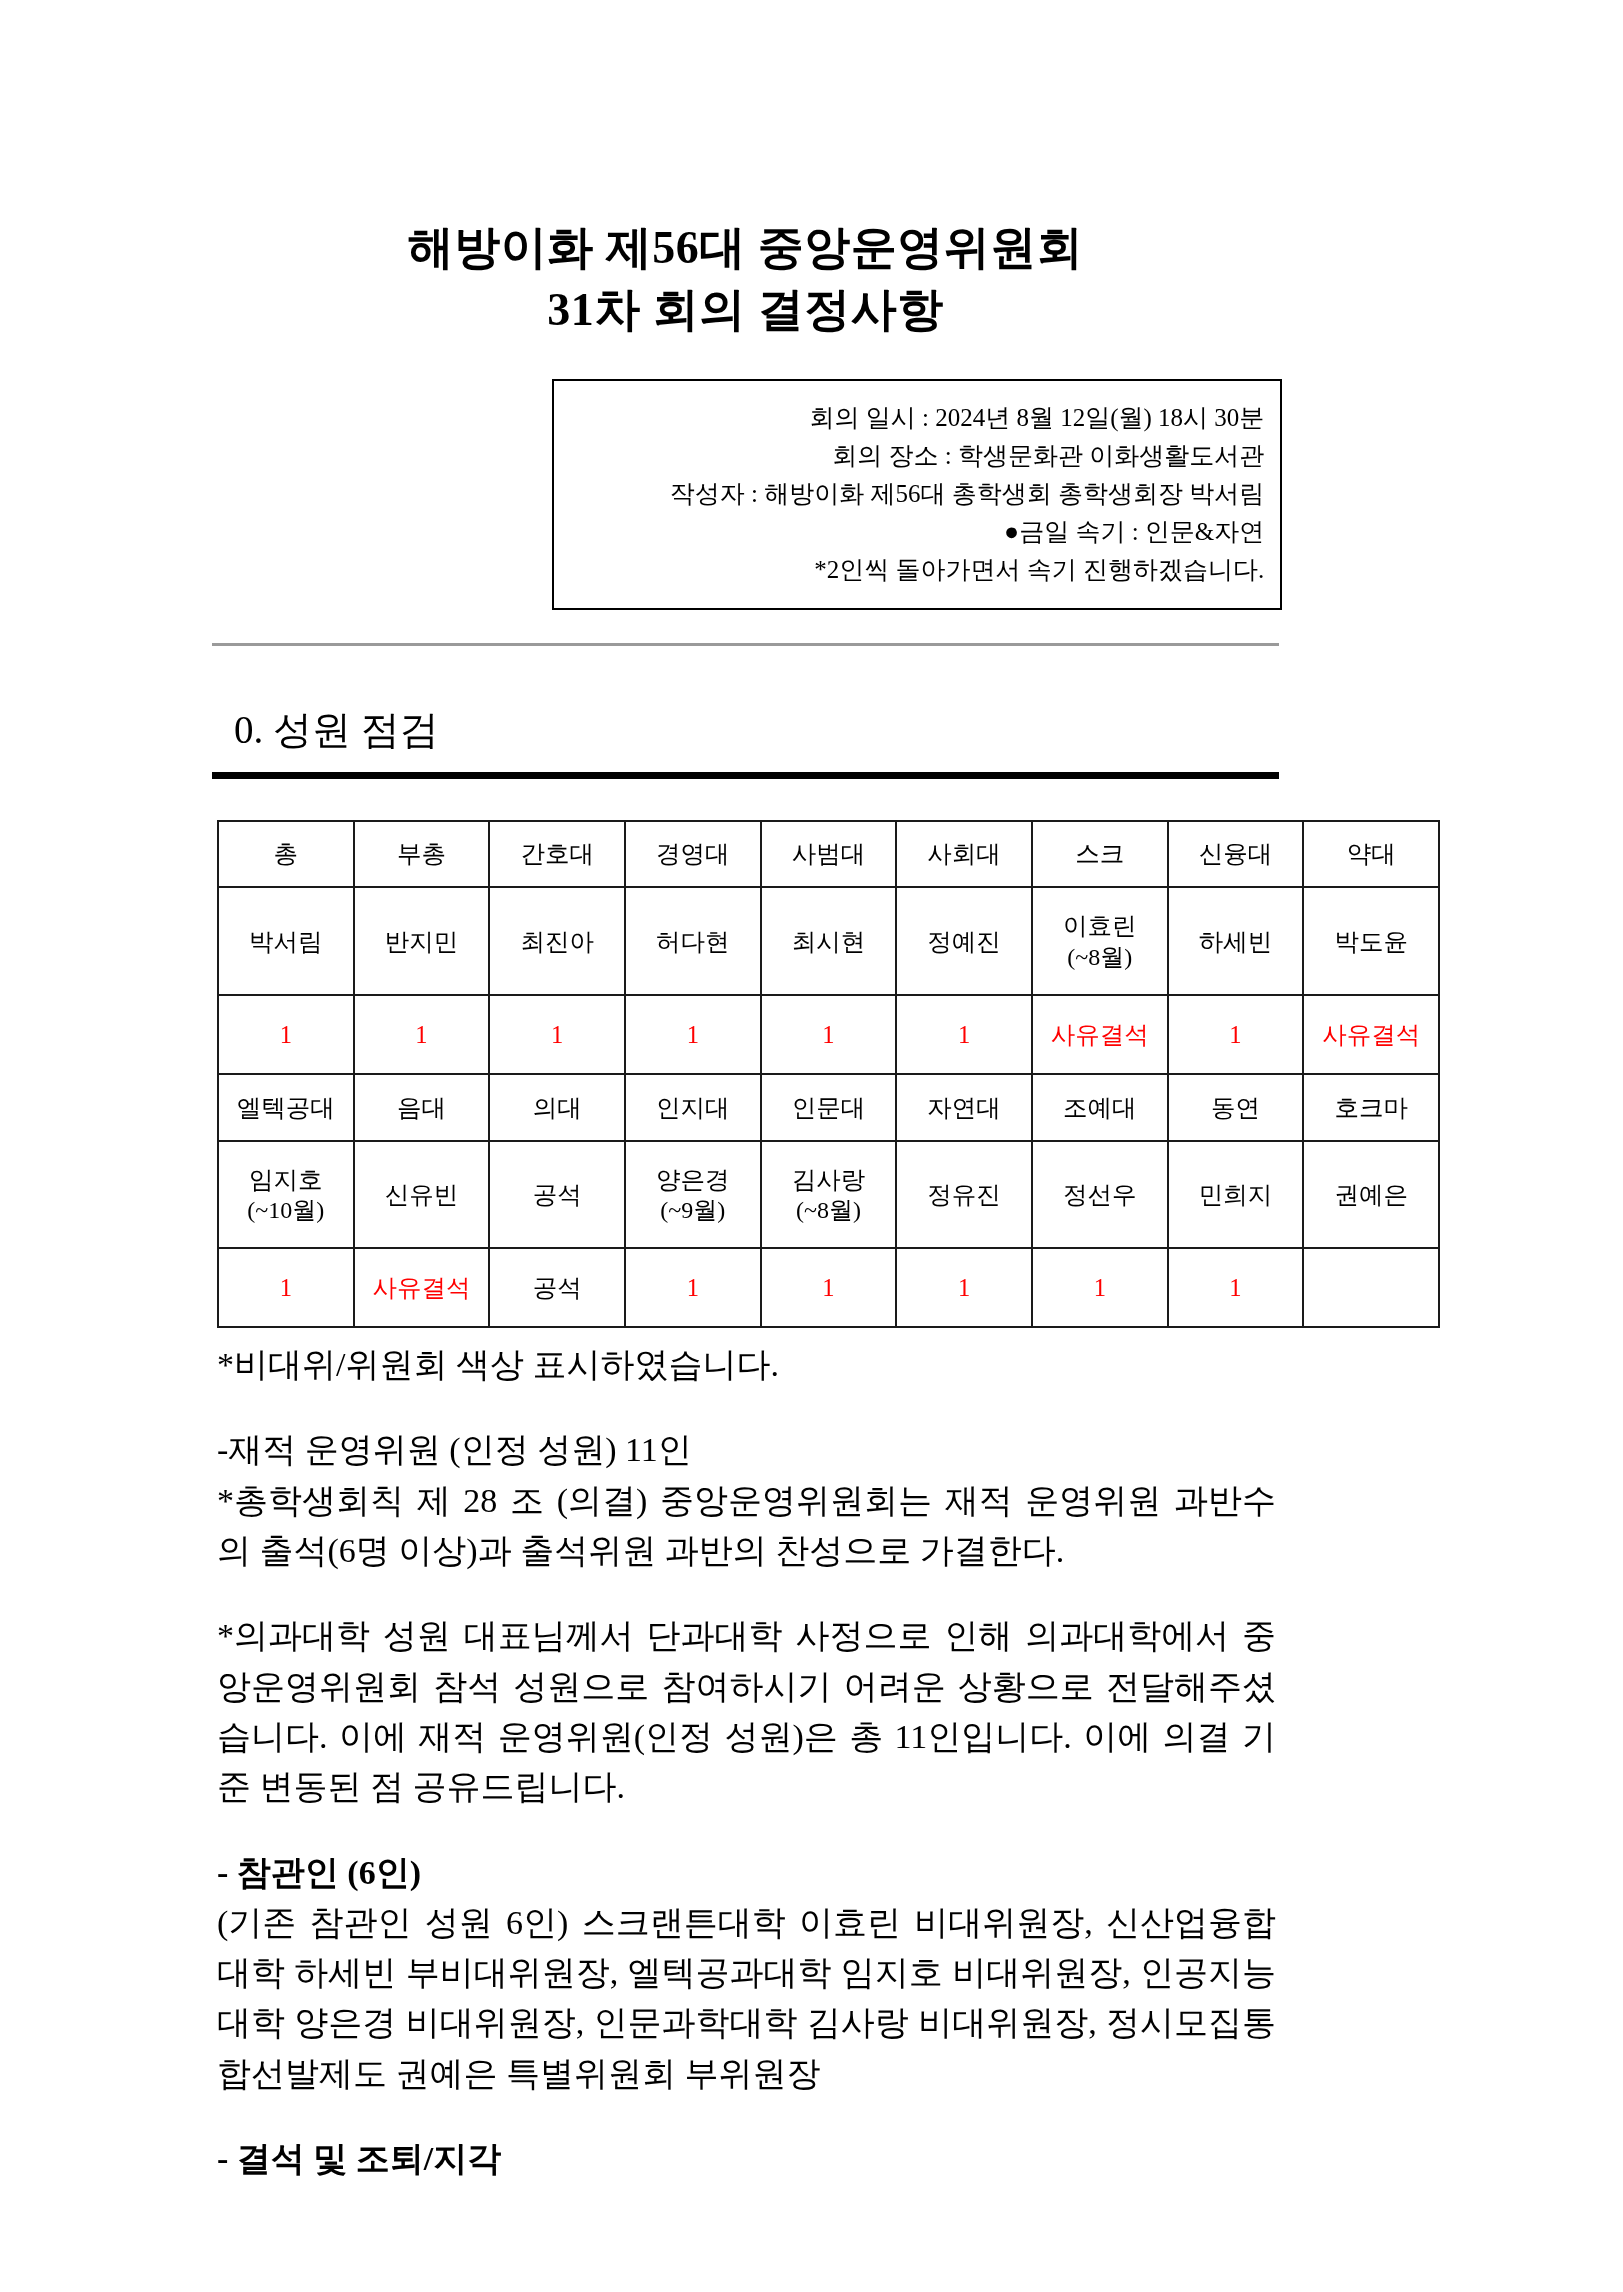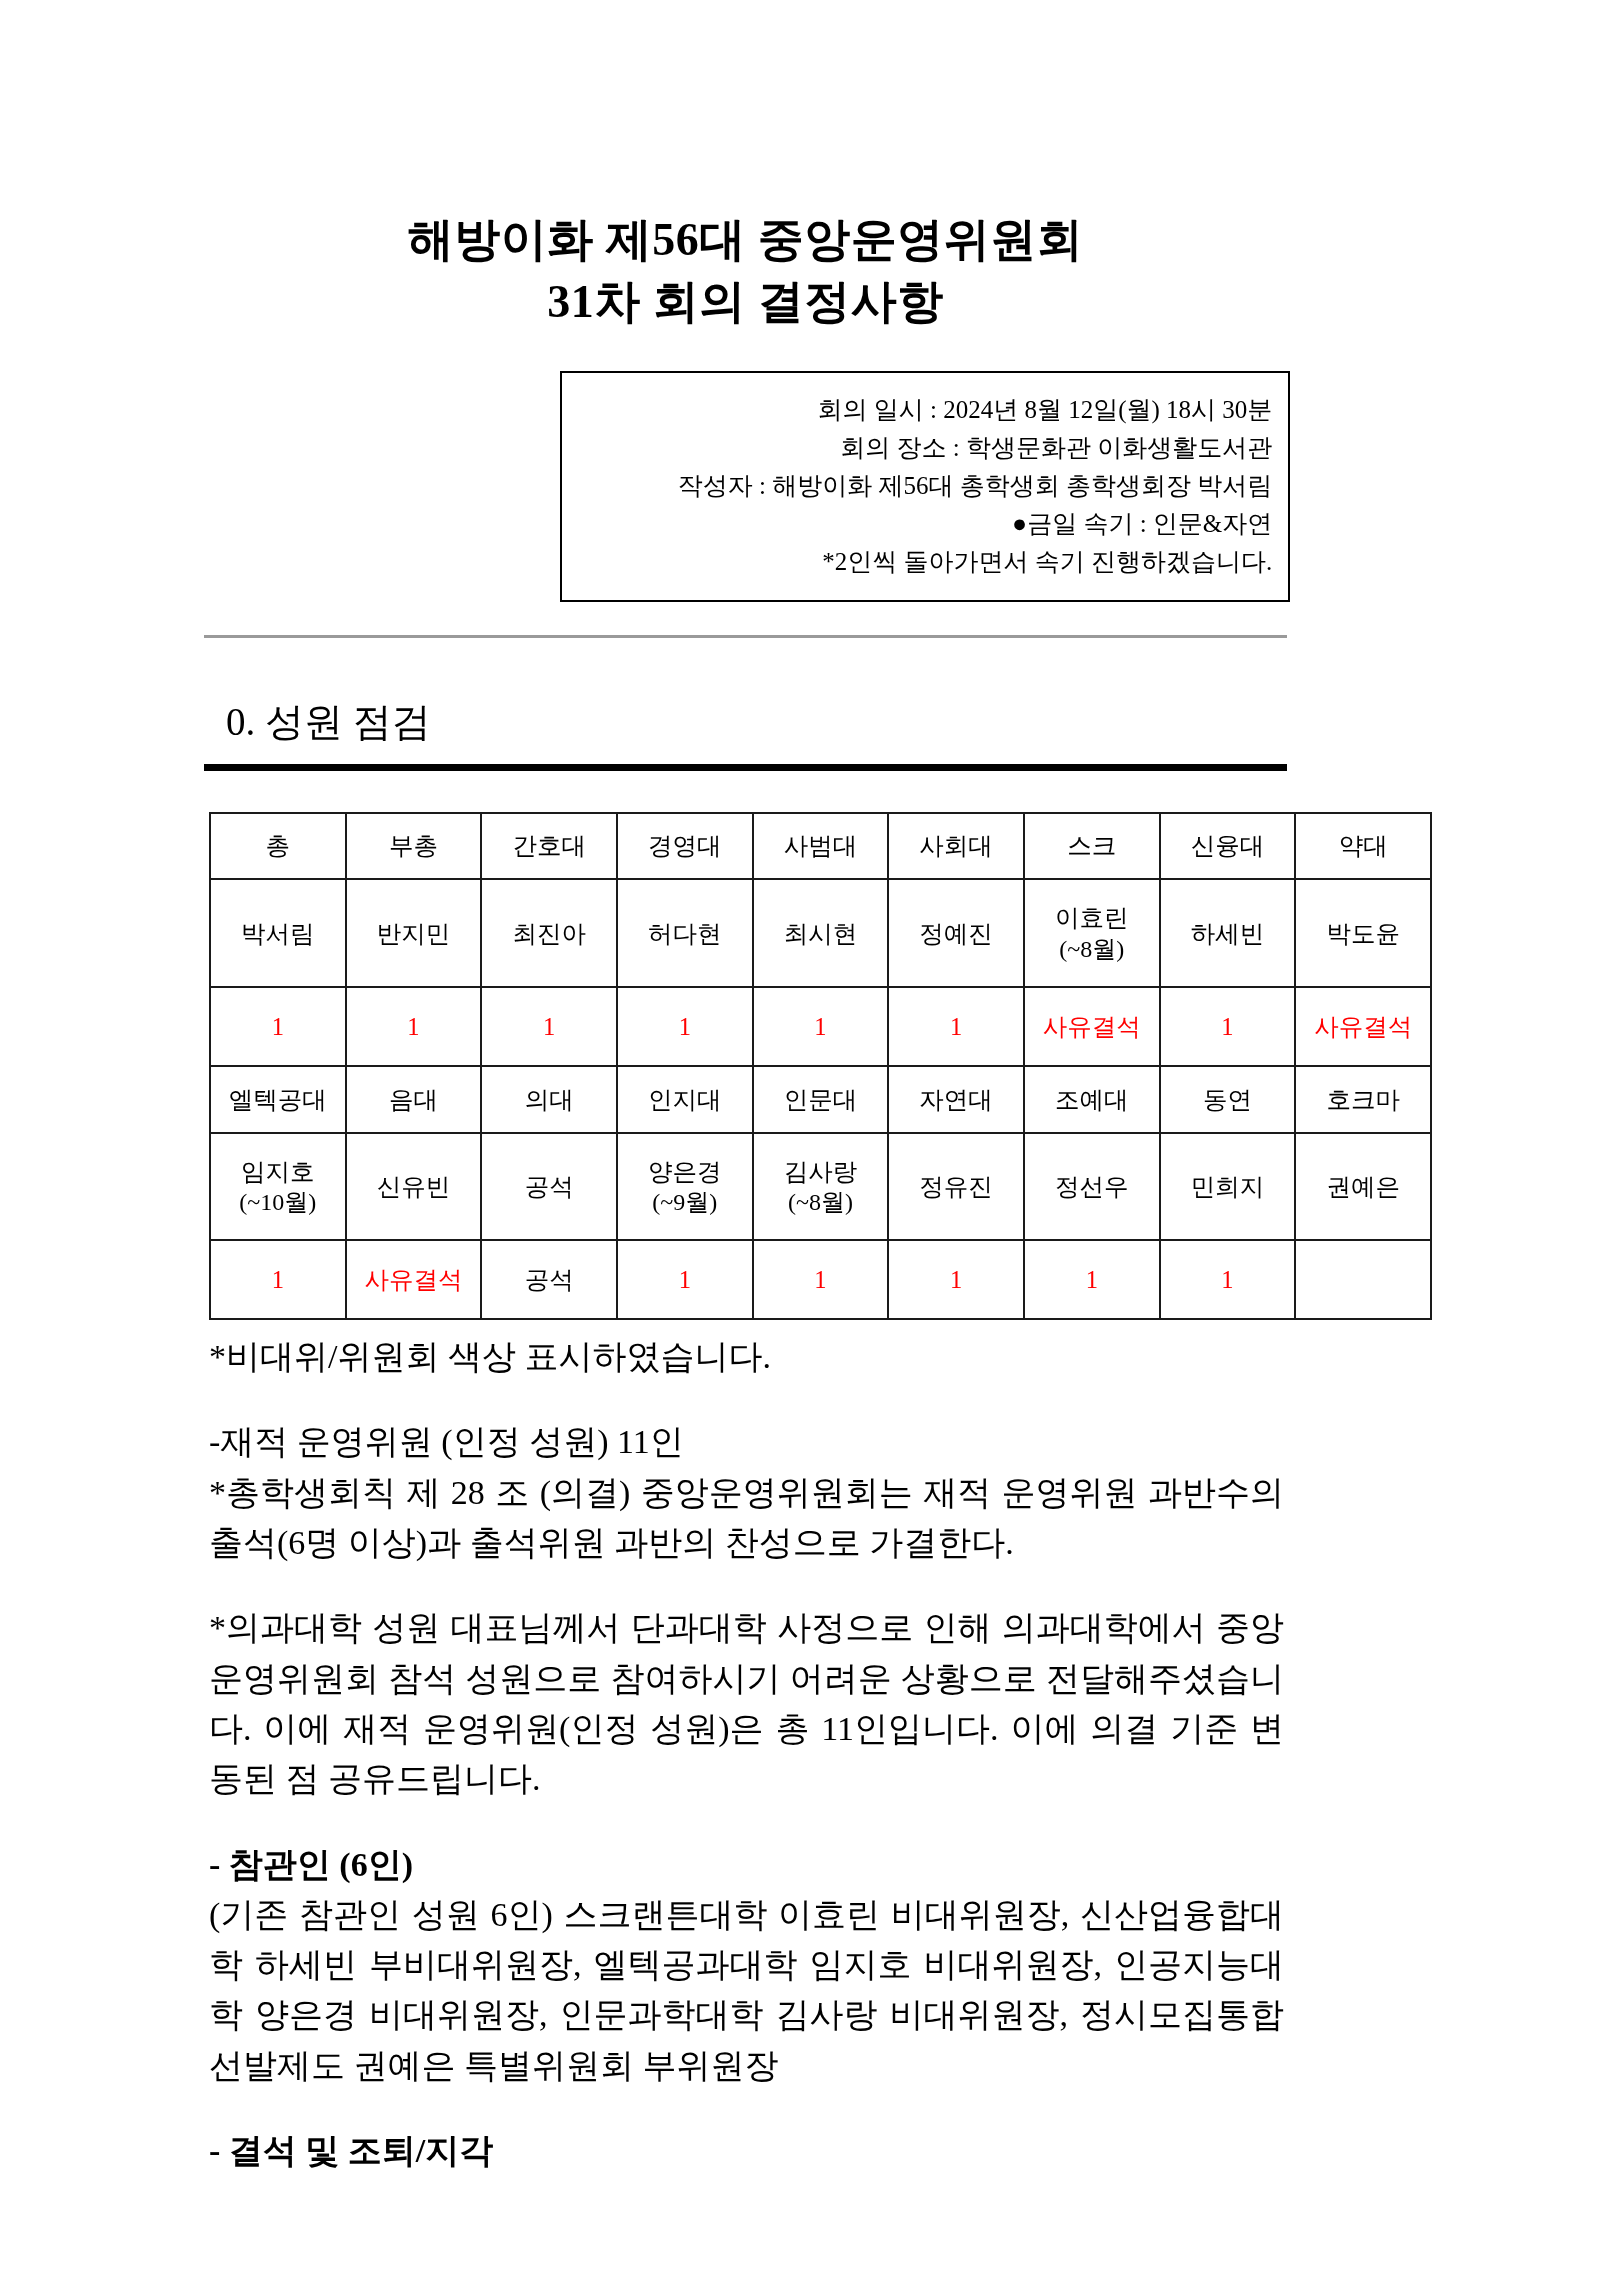--- a/index.html
+++ b/index.html
@@ -12,21 +12,21 @@
     height: 2293px;
     font-family: "Liberation Serif", "DejaVu Serif", serif;
     color: #000000;
     position: relative;
     overflow: hidden;
   }
   .page {
     width: 1491px;
     height: 2293px;
     box-sizing: border-box;
-    padding: 8px;
+    padding: 16px;
     position: relative;
   }
 
   
   .doc-title {
     text-align: center;
     font-size: 46px;
     font-weight: bold;
     line-height: 1.35;
     margin: 0;

